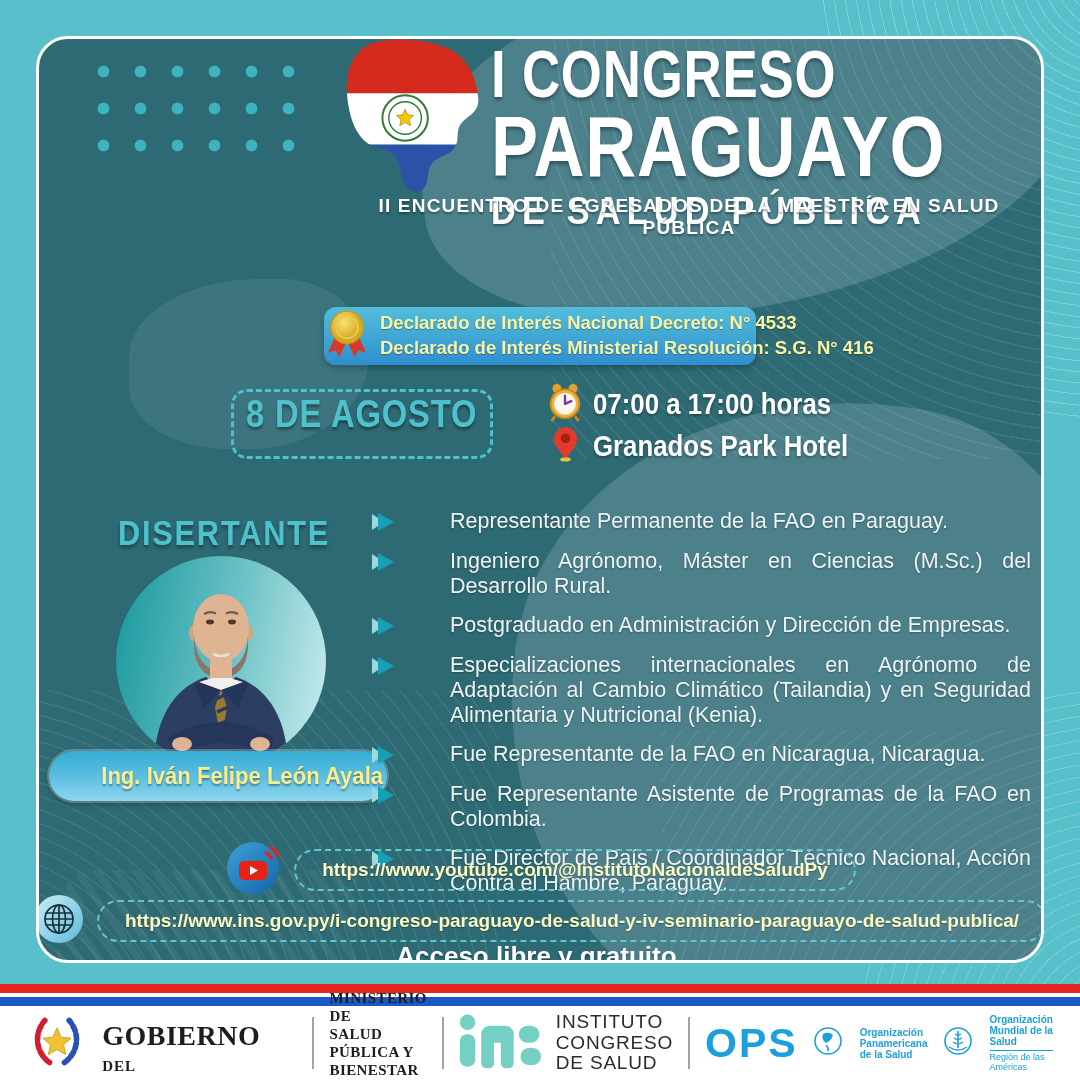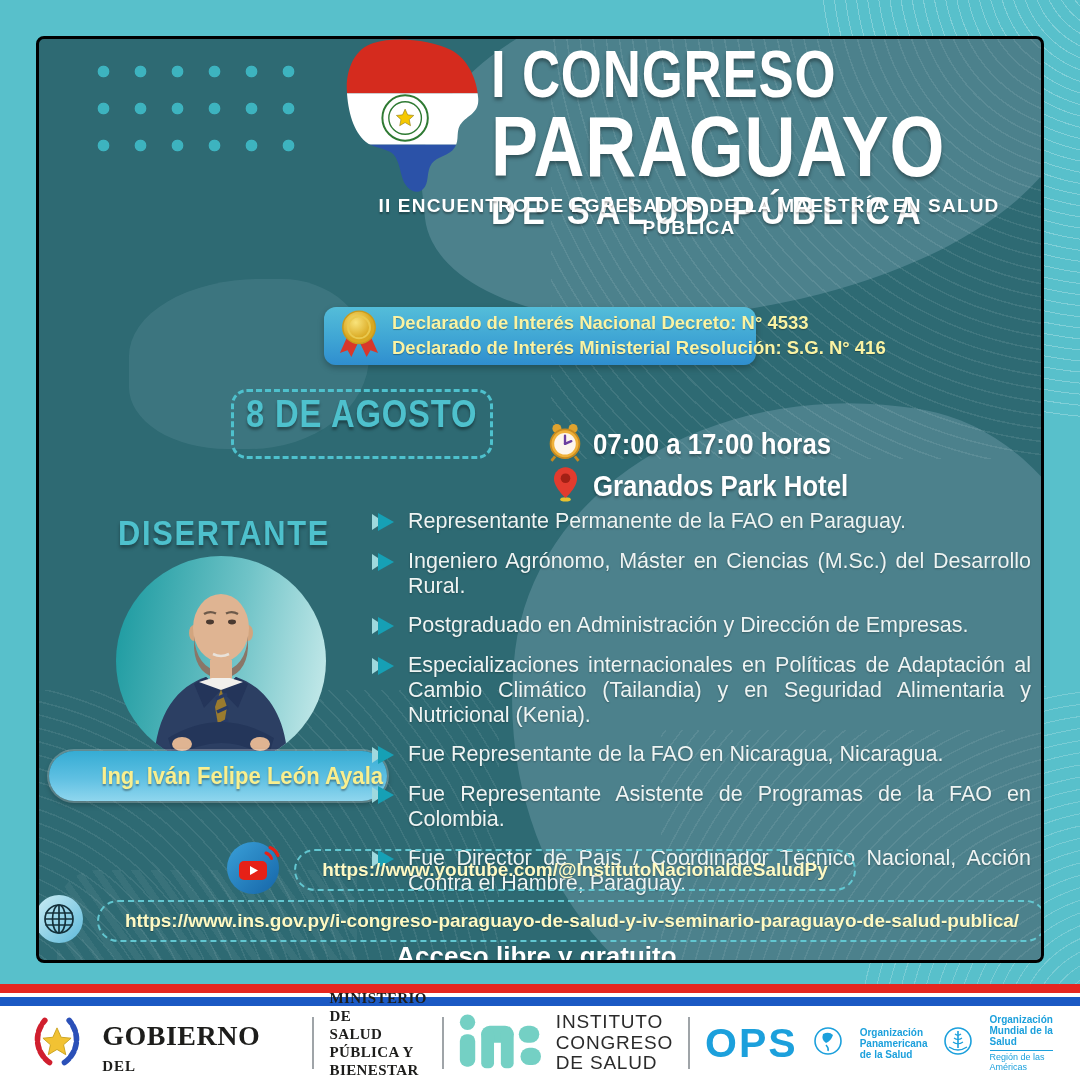--- a/index.html
+++ b/index.html
@@ -10,21 +10,21 @@
   
   .frame-waves-tr{position:absolute;right:0;top:0;width:260px;height:420px;
     background:repeating-radial-gradient(circle at 115% -8%,rgba(255,255,255,.45) 0 1px,transparent 1px 11px);
     opacity:.55;}
   .frame-waves-br{position:absolute;right:0;bottom:74px;width:220px;height:320px;
     background:repeating-radial-gradient(circle at 120% 110%,rgba(255,255,255,.4) 0 1px,transparent 1px 12px);
     opacity:.5;}
 
   
   .panel{position:absolute;left:36px;top:36px;width:1008px;height:927px;
-    background:#2e6a73;border:3px solid #000000;border-radius:8px;overflow:hidden;text-decoration:underline;}
+    background:#2e6a73;border:3px solid #ffffff;border-radius:32px;overflow:hidden;text-decoration:underline;}
   .blob{position:absolute;background:rgba(146,182,199,.30);}
   .blob.a{left:380px;top:-60px;width:660px;height:330px;border-radius:45% 55% 62% 38%/55% 45% 60% 40%;transform:rotate(-6deg);}
   .blob.b{left:470px;top:360px;width:620px;height:640px;border-radius:58% 42% 50% 50%/46% 54% 44% 56%;transform:rotate(7deg);}
   .blob.c{left:90px;top:240px;width:240px;height:170px;border-radius:60% 40% 55% 45%/50% 50% 60% 40%;opacity:.5;}
   .panel-waves-tr{position:absolute;right:-30px;top:-40px;width:520px;height:460px;
     background:repeating-radial-gradient(circle at 105% -5%,rgba(255,255,255,.085) 0 1.5px,transparent 1.5px 13px);}
   .panel-waves-bl{position:absolute;left:-60px;bottom:-60px;width:520px;height:330px;
     background:repeating-radial-gradient(circle at -5% 115%,rgba(255,255,255,.08) 0 1.5px,transparent 1.5px 13px);}
   .panel-waves-br{position:absolute;right:-40px;bottom:-70px;width:420px;height:300px;
     background:repeating-radial-gradient(circle at 110% 115%,rgba(255,255,255,.08) 0 1.5px,transparent 1.5px 13px);}
@@ -45,30 +45,30 @@
       text-shadow:0 2px 3px rgba(0,0,0,.35);line-height:1.05;margin-top:2px;}
   .subs{position:absolute;left:290px;top:152px;width:720px;text-align:center;color:#fff;}
   .s1{font-size:20px;font-weight:800;letter-spacing:4.5px;text-shadow:0 2px 2px rgba(0,0,0,.35);}
   .s2{font-size:19px;font-weight:800;letter-spacing:1.2px;margin-top:4px;text-shadow:0 2px 2px rgba(0,0,0,.35);}
 
   .quote{position:absolute;left:0;right:0;top:206px;text-align:center;color:#fff;
     font-size:26px;font-weight:800;line-height:1.22;text-shadow:0 2px 3px rgba(0,0,0,.35);}
 
   .decl{position:absolute;left:50%;top:268px;transform:translateX(-50%);width:432px;height:58px;
     border-radius:12px;background:linear-gradient(180deg,#54bdd9 0%,#3fa5d4 55%,#2f8ecf 100%);
-    display:flex;align-items:center;gap:12px;padding:6px 14px;box-shadow:0 3px 6px rgba(0,0,0,.25);}
+    display:flex;align-items:center;gap:12px;padding:6px 2px;box-shadow:0 3px 6px rgba(0,0,0,.25);}
   .decl-text{color:#faf3a3;font-weight:700;font-size:18.5px;line-height:1.35;text-shadow:0 1px 1px rgba(0,0,0,.3);white-space:nowrap;}
 
   
   .date-box{position:absolute;left:192px;top:350px;width:262px;height:70px;border:3px dashed #4ec1cd;
     border-radius:16px;display:flex;align-items:flex-start;justify-content:center;}
   .date-box span{color:#4ec1cd;font-size:39px;font-weight:900;letter-spacing:1px;transform:scaleX(.84);
     text-shadow:0 3px 3px rgba(0,0,0,.35);white-space:nowrap;}
   .when{position:absolute;left:508px;top:346px;}
-  .when .row{display:flex;align-items:center;gap:10px;height:38px;margin-top:40px;}
+  .when .row{display:flex;align-items:center;gap:10px;height:38px;}
   .when .txt{color:#fff;font-size:30px;font-weight:800;transform:scaleX(.86);transform-origin:left center;
     text-shadow:0 2px 3px rgba(0,0,0,.35);white-space:nowrap;}
 
   
   .disertante{position:absolute;left:30px;top:474px;width:310px;text-align:center;color:#4ec1cd;
     font-size:35px;font-weight:900;letter-spacing:2px;transform:scaleX(.88);
     text-shadow:0 3px 4px rgba(0,0,0,.35);}
   .photo{position:absolute;left:77px;top:517px;width:210px;height:210px;border-radius:50%;overflow:hidden;
     background:linear-gradient(100deg,#17989e 0%,#6fc3c7 55%,#cdeded 100%);}
   .name-pill{position:absolute;left:10px;top:712px;width:338px;height:50px;border-radius:25px;
@@ -76,21 +76,21 @@
     box-shadow:0 0 0 2px rgba(255,255,255,.25),0 3px 6px rgba(0,0,0,.3);
     display:flex;align-items:center;justify-content:center;padding-left:48px;}
   .name-pill span{color:#f9ef8e;font-size:24px;font-weight:800;transform:scaleX(.92);white-space:nowrap;
     text-shadow:0 2px 2px rgba(0,0,0,.35);}
 
   
   .bullets{position:absolute;left:332px;top:470px;width:660px;display:flex;flex-direction:column;gap:13px;}
   .bullet{display:flex;align-items:flex-start;gap:13px;}
   .bullet .mark{flex:0 0 auto;margin-top:3px;}
   .bullet .btext{flex:1;color:#eef4f3;font-size:21.5px;font-weight:500;line-height:1.18;
-    text-align:justify;text-shadow:0 1px 2px rgba(0,0,0,.3);}
+    text-align:justify;text-shadow:0 1px 2px rgba(0,0,0,.3);margin-left:42px;}
 
   
   .linkrow{position:absolute;left:0;right:0;display:flex;justify-content:center;align-items:center;gap:12px;}
   .linkrow.yt{top:800px;}
   .linkrow.web{top:854px;}
   .pill-dash{border:2px dashed #62c7d1;border-radius:22px;display:flex;align-items:center;justify-content:center;
     padding:0 26px;height:42px;}
   .pill-dash span{color:#fef9c3;font-size:19px;font-weight:600;white-space:nowrap;text-shadow:0 1px 1px rgba(0,0,0,.3);}
 
   .access{position:absolute;left:0;right:0;top:902px;text-align:center;color:#fff;font-size:26px;font-weight:800;
@@ -263,21 +263,21 @@
             <polygon points="1,2 13,10 1,18" fill="#9fd9de"></polygon>
             <polygon points="7,1 23,10 7,19" fill="#16a0b5"></polygon>
           </svg></span>
       <span class="btext">Postgraduado en Administración y Dirección de Empresas.</span>
     </div>
     <div class="bullet">
       <span class="mark"><svg width="24" height="20" viewBox="0 0 24 20">
             <polygon points="1,2 13,10 1,18" fill="#9fd9de"></polygon>
             <polygon points="7,1 23,10 7,19" fill="#16a0b5"></polygon>
           </svg></span>
-      <span class="btext">Especializaciones internacionales en Políticas de Adaptación al Cambio Climático (Tailandia) y en Seguridad Alimentaria y Nutricional (Kenia).</span>
+      <span class="btext">Especializaciones internacionales en Agrónomo de Adaptación al Cambio Climático (Tailandia) y en Seguridad Alimentaria y Nutricional (Kenia).</span>
     </div>
     <div class="bullet">
       <span class="mark"><svg width="24" height="20" viewBox="0 0 24 20">
             <polygon points="1,2 13,10 1,18" fill="#9fd9de"></polygon>
             <polygon points="7,1 23,10 7,19" fill="#16a0b5"></polygon>
           </svg></span>
       <span class="btext">Fue Representante de la FAO en Nicaragua, Nicaragua.</span>
     </div>
     <div class="bullet">
       <span class="mark"><svg width="24" height="20" viewBox="0 0 24 20">

